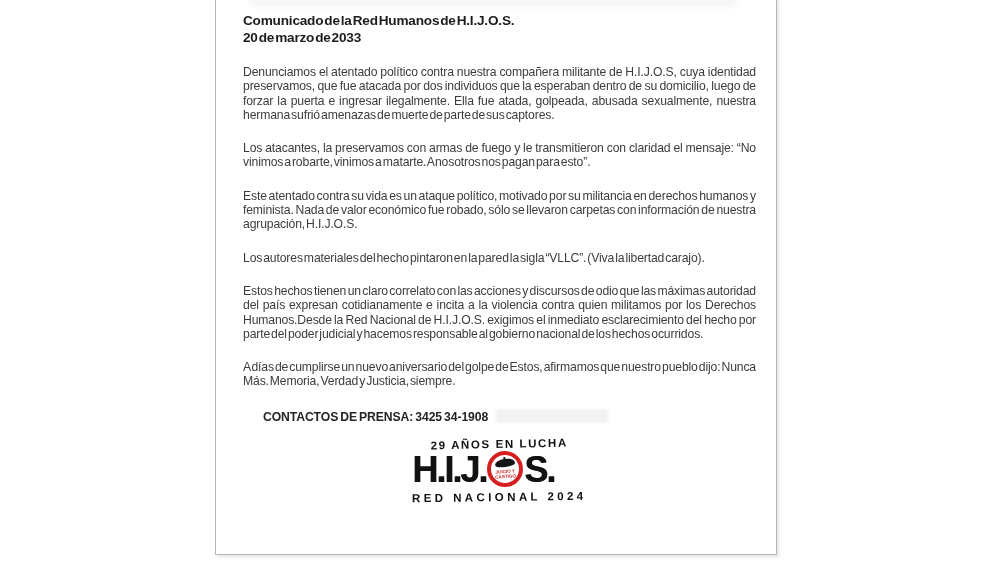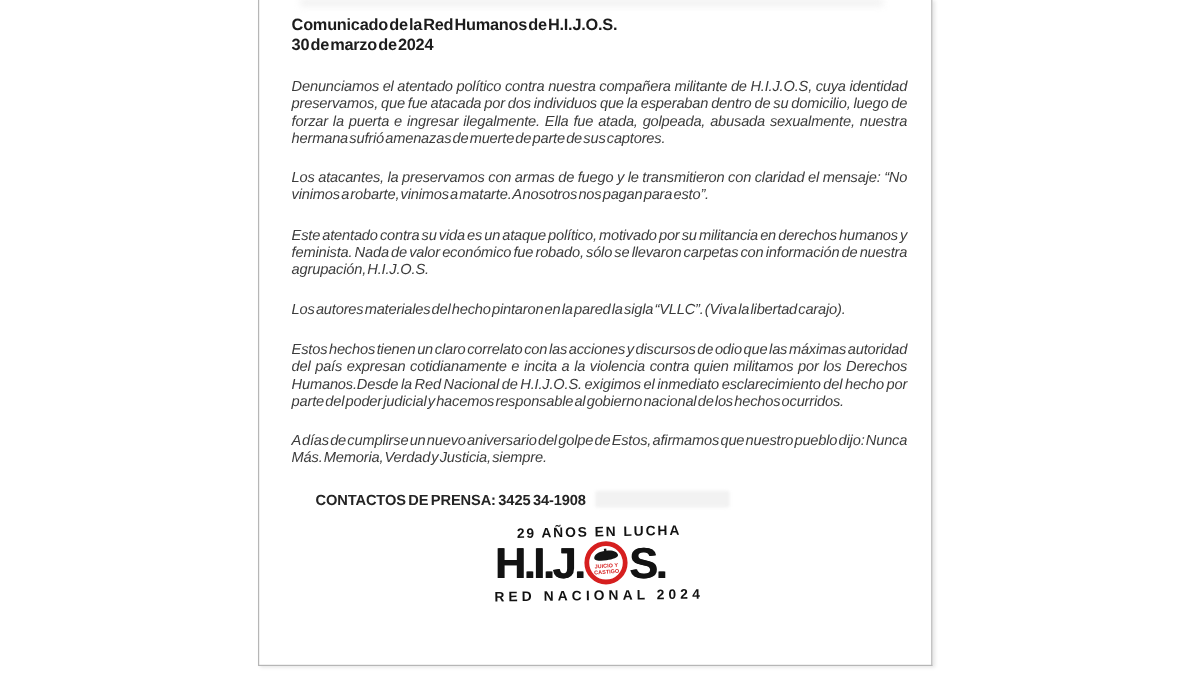--- a/index.html
+++ b/index.html
@@ -37,21 +37,20 @@
     word-spacing:-2.6px;
   }
   p.body-par {
     margin:19px 0 0 0;
     font-size:12.2px;
     line-height:14.3px;
     color:#3c3c3c;
     text-align:justify;
     word-spacing:-2.2px;
     letter-spacing:-0.15px;
-    font-style:italic;
   }
   .contacts {
     margin-top:20px;
     font-weight:bold;
     font-size:12.2px;
     color:#242424;
     letter-spacing:-0.1px;
     word-spacing:-1.2px;
     white-space:nowrap;
     margin-left:20px;
@@ -125,21 +124,21 @@
 </style>
 </head>
 <body>
 
 <div class="page">
 
   <div class="smudge"></div>
 
   <div class="title">
     <div>Comunicado de la Red Humanos de H.I.J.O.S.</div>
-    <div>30 de marzo de 2024</div>
+    <div>20 de marzo de 2033</div>
   </div>
 
   <p class="body-par">Denunciamos el atentado político contra nuestra compañera militante de H.I.J.O.S, cuya identidad preservamos, que fue atacada por dos individuos que la esperaban dentro de su domicilio, luego de forzar la puerta e ingresar ilegalmente. Ella fue atada, golpeada, abusada sexualmente, nuestra hermana sufrió amenazas de muerte de parte de sus captores.</p>
   <p class="body-par">Los atacantes, la preservamos con armas de fuego y le transmitieron con claridad el mensaje: “No vinimos a robarte, vinimos a matarte. A nosotros nos pagan para esto”.</p>
   <p class="body-par">Este atentado contra su vida es un ataque político, motivado por su militancia en derechos humanos y feminista. Nada de valor económico fue robado, sólo se llevaron carpetas con información de nuestra agrupación, H.I.J.O.S.</p>
   <p class="body-par">Los autores materiales del hecho pintaron en la pared la sigla “VLLC”. (Viva la libertad carajo).</p>
   <p class="body-par">Estos hechos tienen un claro correlato con las acciones y discursos de odio que las máximas autoridad del país expresan cotidianamente e incita a la violencia contra quien militamos por los Derechos Humanos.Desde la Red Nacional de H.I.J.O.S. exigimos el inmediato esclarecimiento del hecho por parte del poder judicial y hacemos responsable al gobierno nacional de los hechos ocurridos.</p>
   <p class="body-par">A días de cumplirse un nuevo aniversario del golpe de Estos, afirmamos que nuestro pueblo dijo: Nunca Más. Memoria, Verdad y Justicia, siempre.</p>
 
   <div class="contacts"><span>CONTACTOS DE PRENSA: 3425 34-1908</span><span class="redaction"></span></div>

